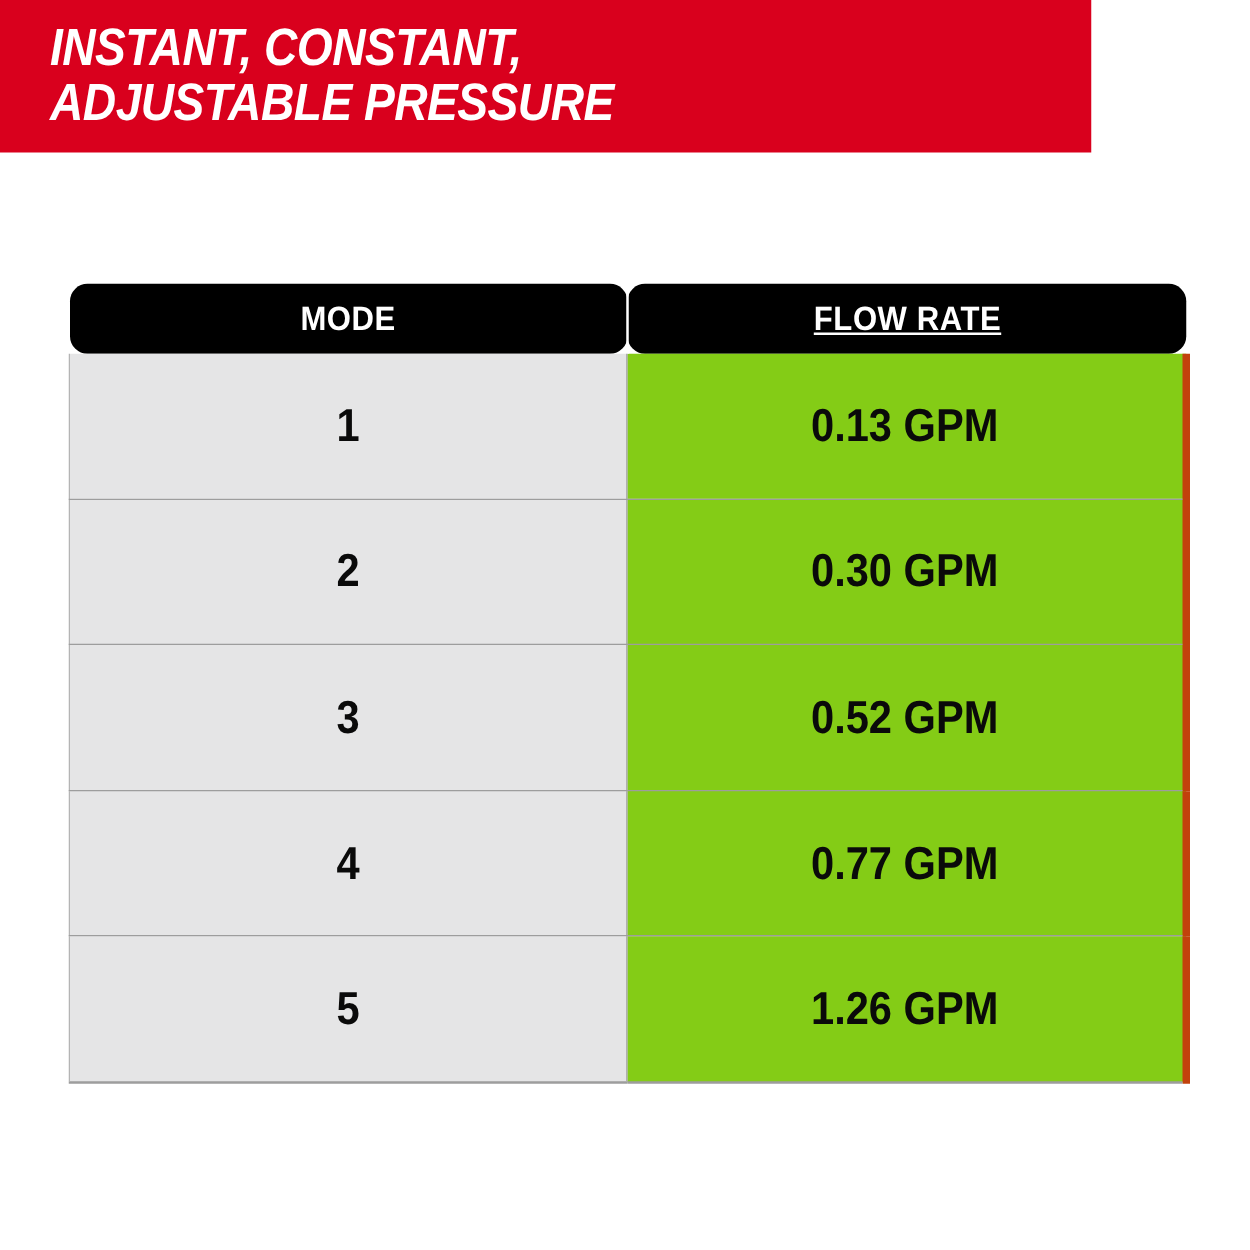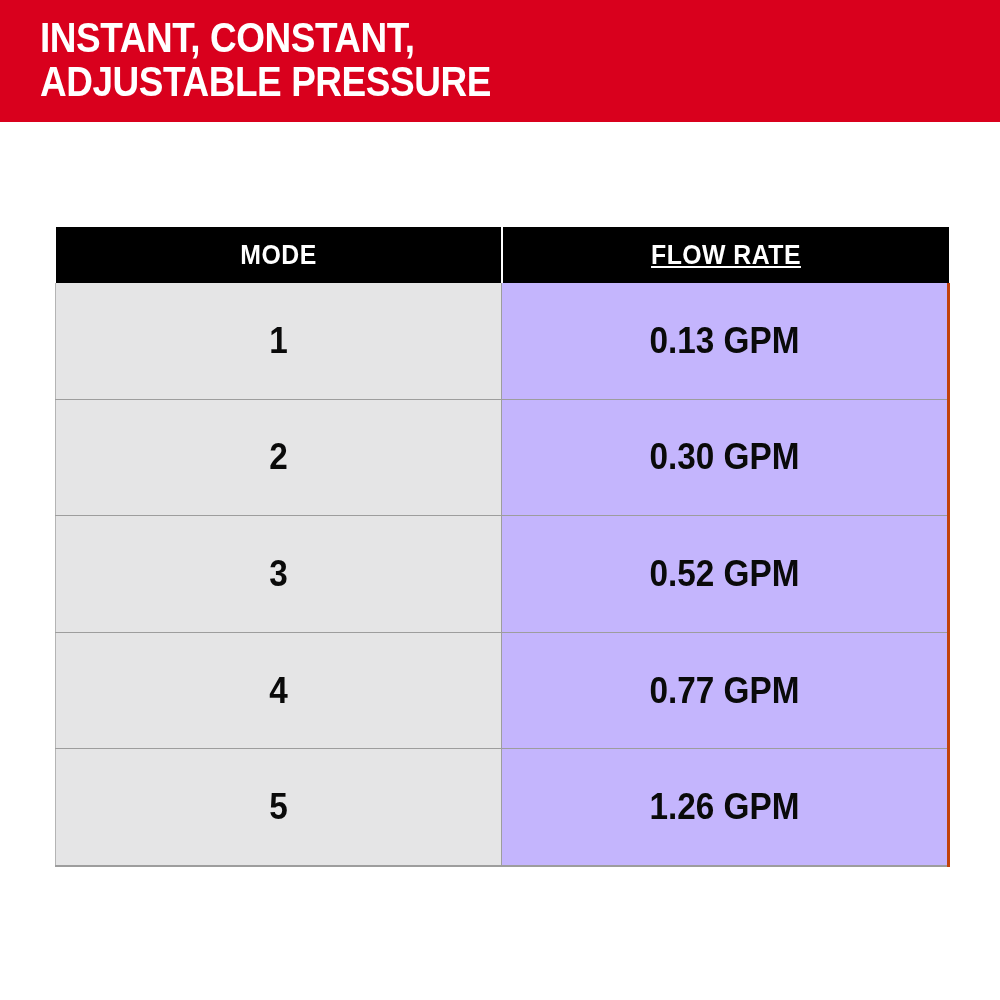--- a/index.html
+++ b/index.html
@@ -20,24 +20,25 @@
     width: 1000px;
     height: 1000px;
     background: #ffffff;
   }
 
   
   .banner {
     position: absolute;
     left: 0;
     top: 0;
-    width: 1000px;
+    width: 873px;
     height: 122px;
     background: #d9001d;
     overflow: hidden;
+    font-style: italic;
   }
   .banner-title {
     position: absolute;
     left: 40px;
     top: 16px;
     width: 930px;
     color: #ffffff;
     font-family: "Liberation Sans", sans-serif;
     font-weight: bold;
     font-size: 42px;
@@ -78,20 +79,21 @@
     background: #000000;
     color: #ffffff;
     font-family: "Liberation Sans", sans-serif;
     font-weight: bold;
     font-size: 27px;
     letter-spacing: 0.5px;
     text-align: center;
     vertical-align: middle;
     height: 56px;
     text-transform: uppercase;
+    border-radius: 14px;
   }
   .th-mode {
     width: 445px;
     border-right: 2px solid #ffffff;
   }
   .th-flow {
     width: 446px;
     text-decoration: underline;
   }
   .th-inner {
@@ -114,22 +116,22 @@
     border-bottom: 1px solid #9d9d9d;
   }
   .cell-mode {
     width: 445px;
     background: #e5e5e6;
     border-left: 1px solid #b4b4b4;
     border-right: 1px solid #9d9d9d;
   }
   .cell-flow {
     width: 446px;
-    background: #c4b5fd;
-    border-right: 3px solid #c2410c;
+    background: #84cc16;
+    border-right: 6px solid #c2410c;
   }
   .spec-table tbody tr:last-child td {
     border-bottom: 2px solid #9d9d9d;
   }
   .cell-inner {
     display: block;
     transform: scaleX(0.9);
     letter-spacing: 0px;
   }
 </style>

